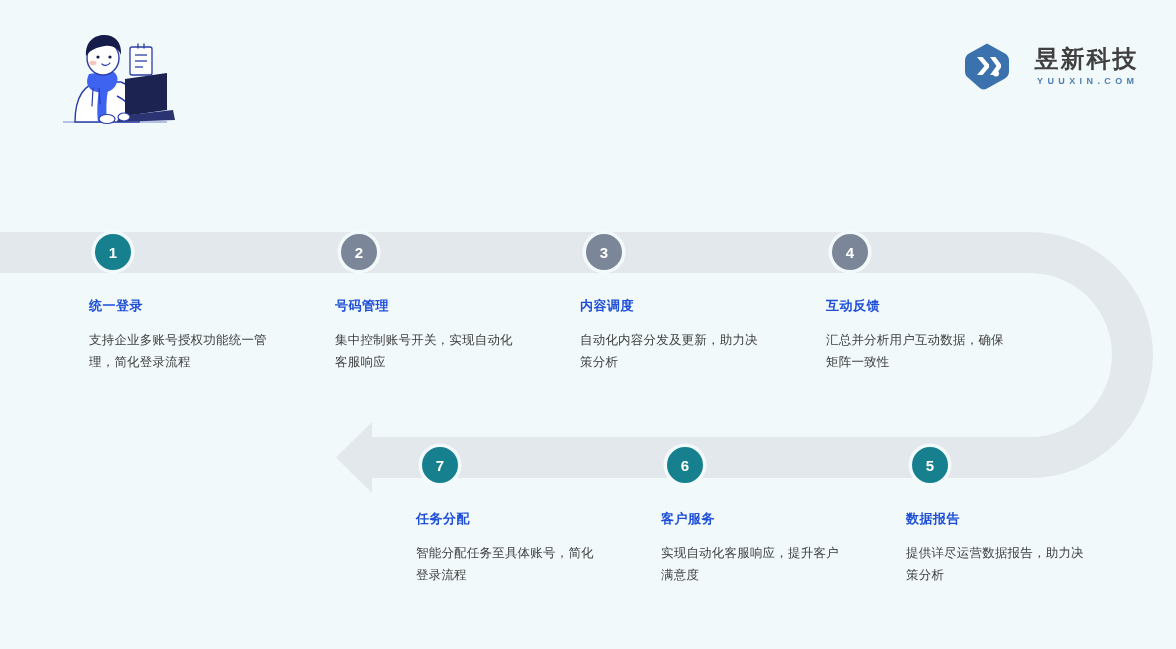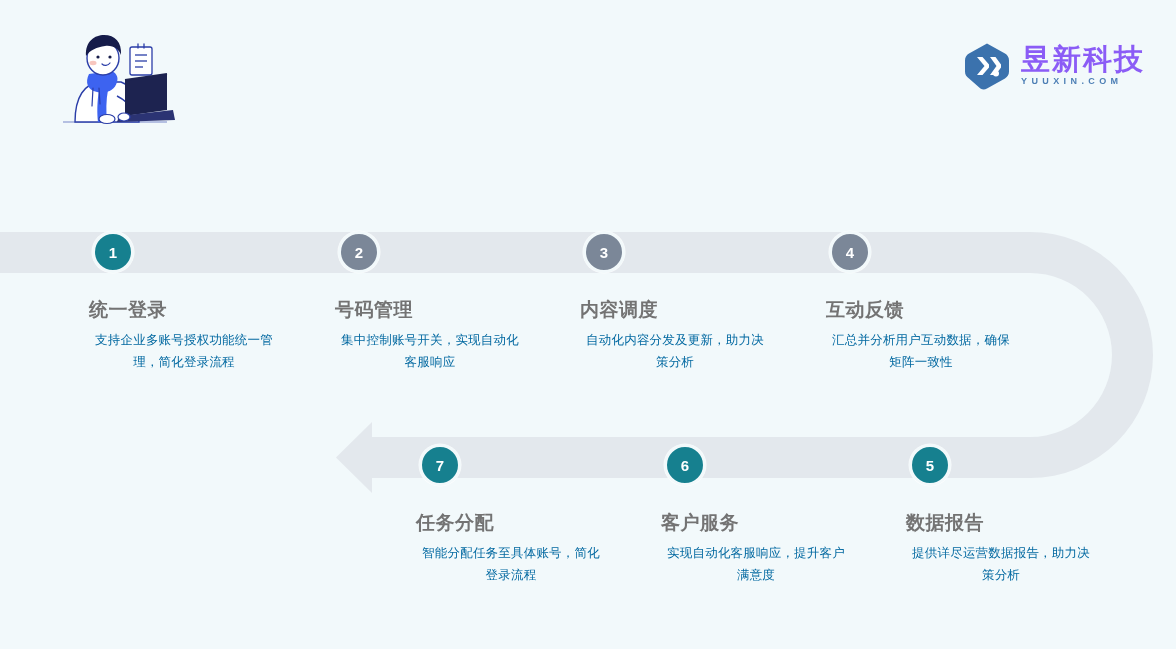--- a/index.html
+++ b/index.html
@@ -28,26 +28,26 @@
     letter-spacing:1px;
     white-space:nowrap;
   }
   #brand-logo {
     position:absolute; left:963px; top:42px;
     width:200px; height:56px;
   }
   #brand-mark { position:absolute; left:0; top:0; width:48px; height:48px; }
   #brand-text-wrap { position:absolute; left:58px; top:3px; }
   #brand-name {
-    font-size:29px; font-weight:bold; color:#8b5cf6;
+    font-size:24px; font-weight:bold; color:#404040;
     letter-spacing:2px; line-height:28px;text-align:right;
   }
   #brand-domain {
     font-size:9px; color:#4d7fb5; letter-spacing:4.4px;
-    line-height:12px; margin-top:2px; font-weight:bold;
+    line-height:12px; margin-top:2px; font-weight:bold;margin-left:16px;
   }
 
   
   #flow-svg {
     position:absolute; left:0; top:200px;
     width:1176px; height:310px;
   }
 
   
   .step { position:absolute; }
@@ -56,29 +56,28 @@
     width:42px; height:42px; border-radius:50%;
     display:flex; align-items:center; justify-content:center;
     color:#ffffff; font-size:15px; font-weight:bold;
     border:3px solid #f2f9fb;
     box-shadow:0 0 0 0.5px rgba(255,255,255,0.8);
   }
   .step-badge.teal { background:#16808f; }
   .step-badge.gray { background:#7b8798; }
   .step-title {
     position:absolute; left:-3px; top:66px;
-    font-size:19px; font-weight:bold; color:#737373;
+    font-size:13px; font-weight:bold; color:#1d4ed8;
     white-space:nowrap; letter-spacing:0.5px;
   }
   .step-desc {
     position:absolute; left:-3px; top:98px;
     width:190px;
-    font-size:12.5px; line-height:22px; color:#0369a1;
+    font-size:12.5px; line-height:22px; color:#404040;
     letter-spacing:0.2px;
-    text-align:center;
   }
 </style>
 </head>
 <body>
 
 <div id="header">
 
   <svg id="illustration" viewBox="0 0 120 112">
 
     <line x1="8" y1="100" x2="112" y2="100" stroke="#2b3ea8" stroke-width="1.2" opacity="0.6"></line>

